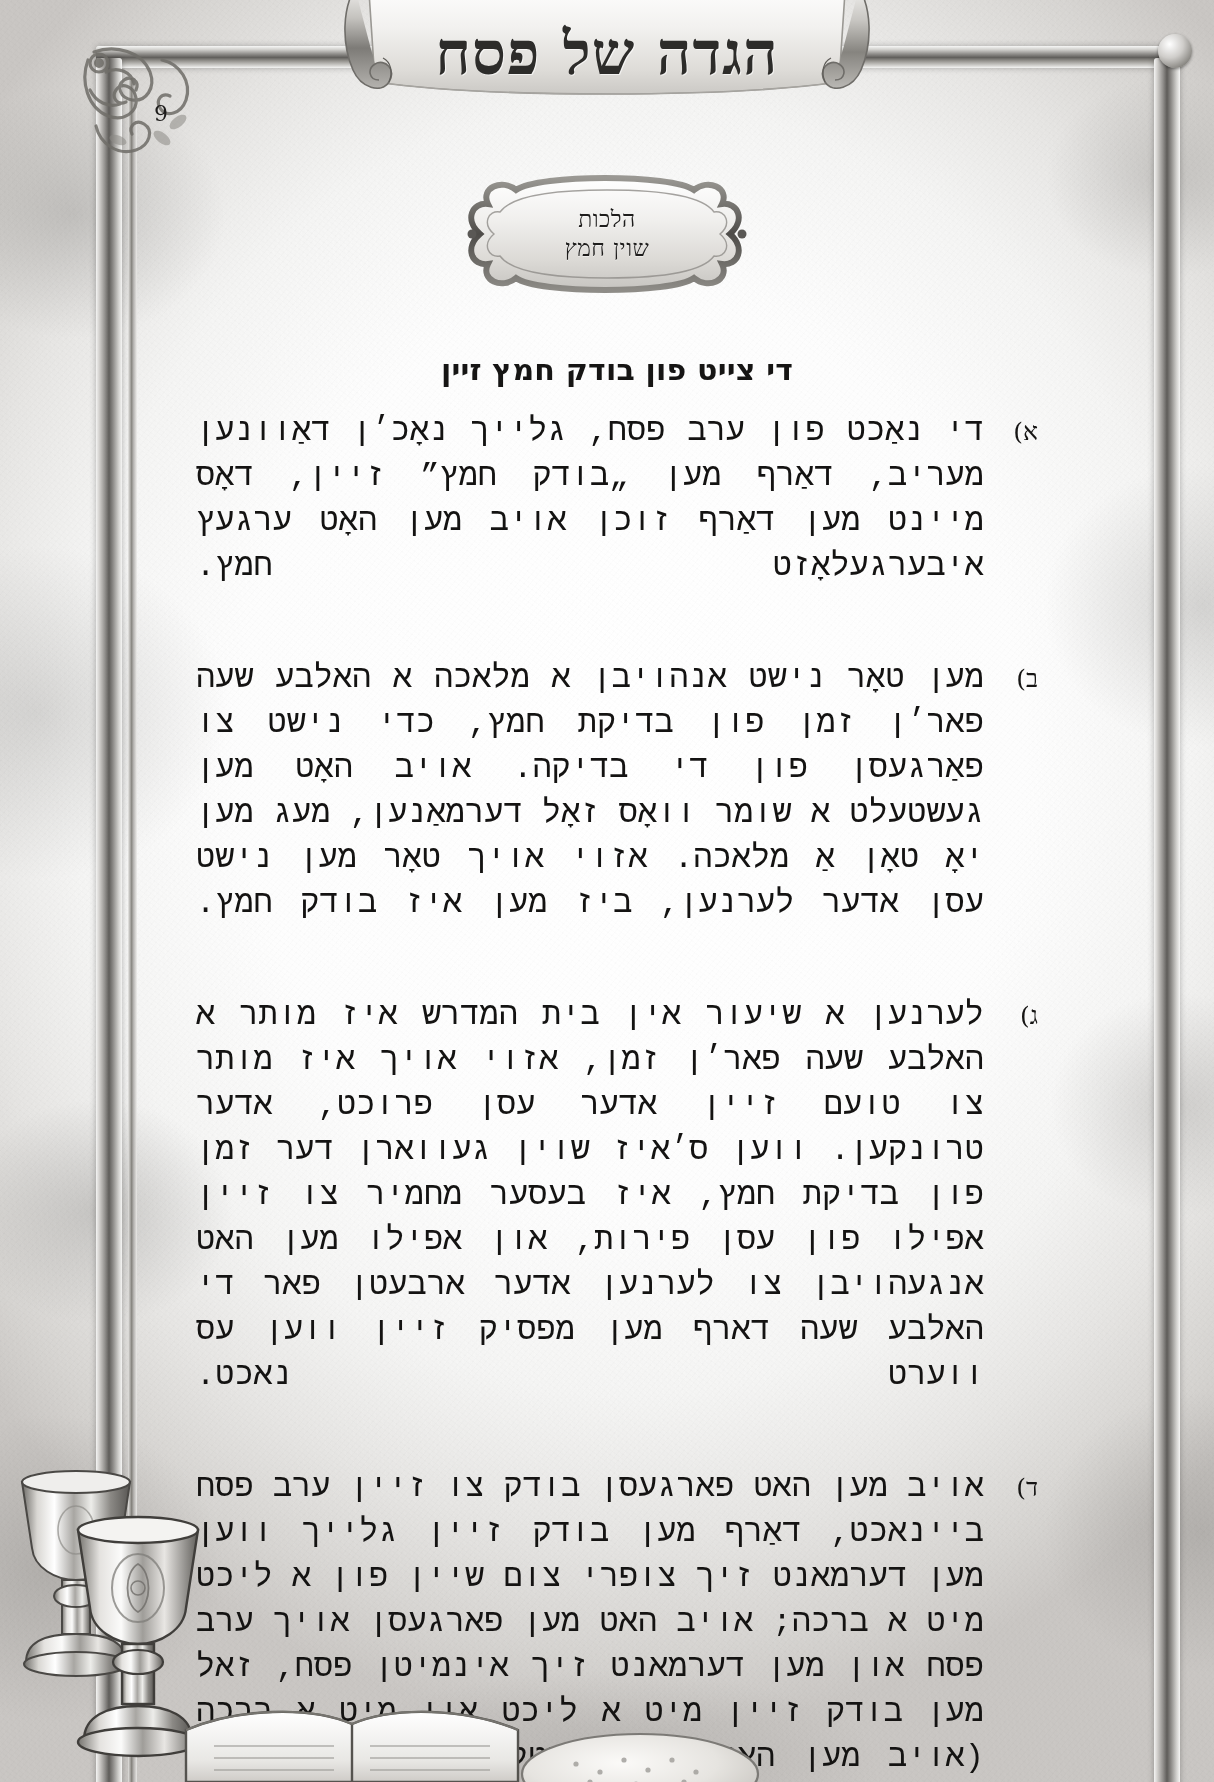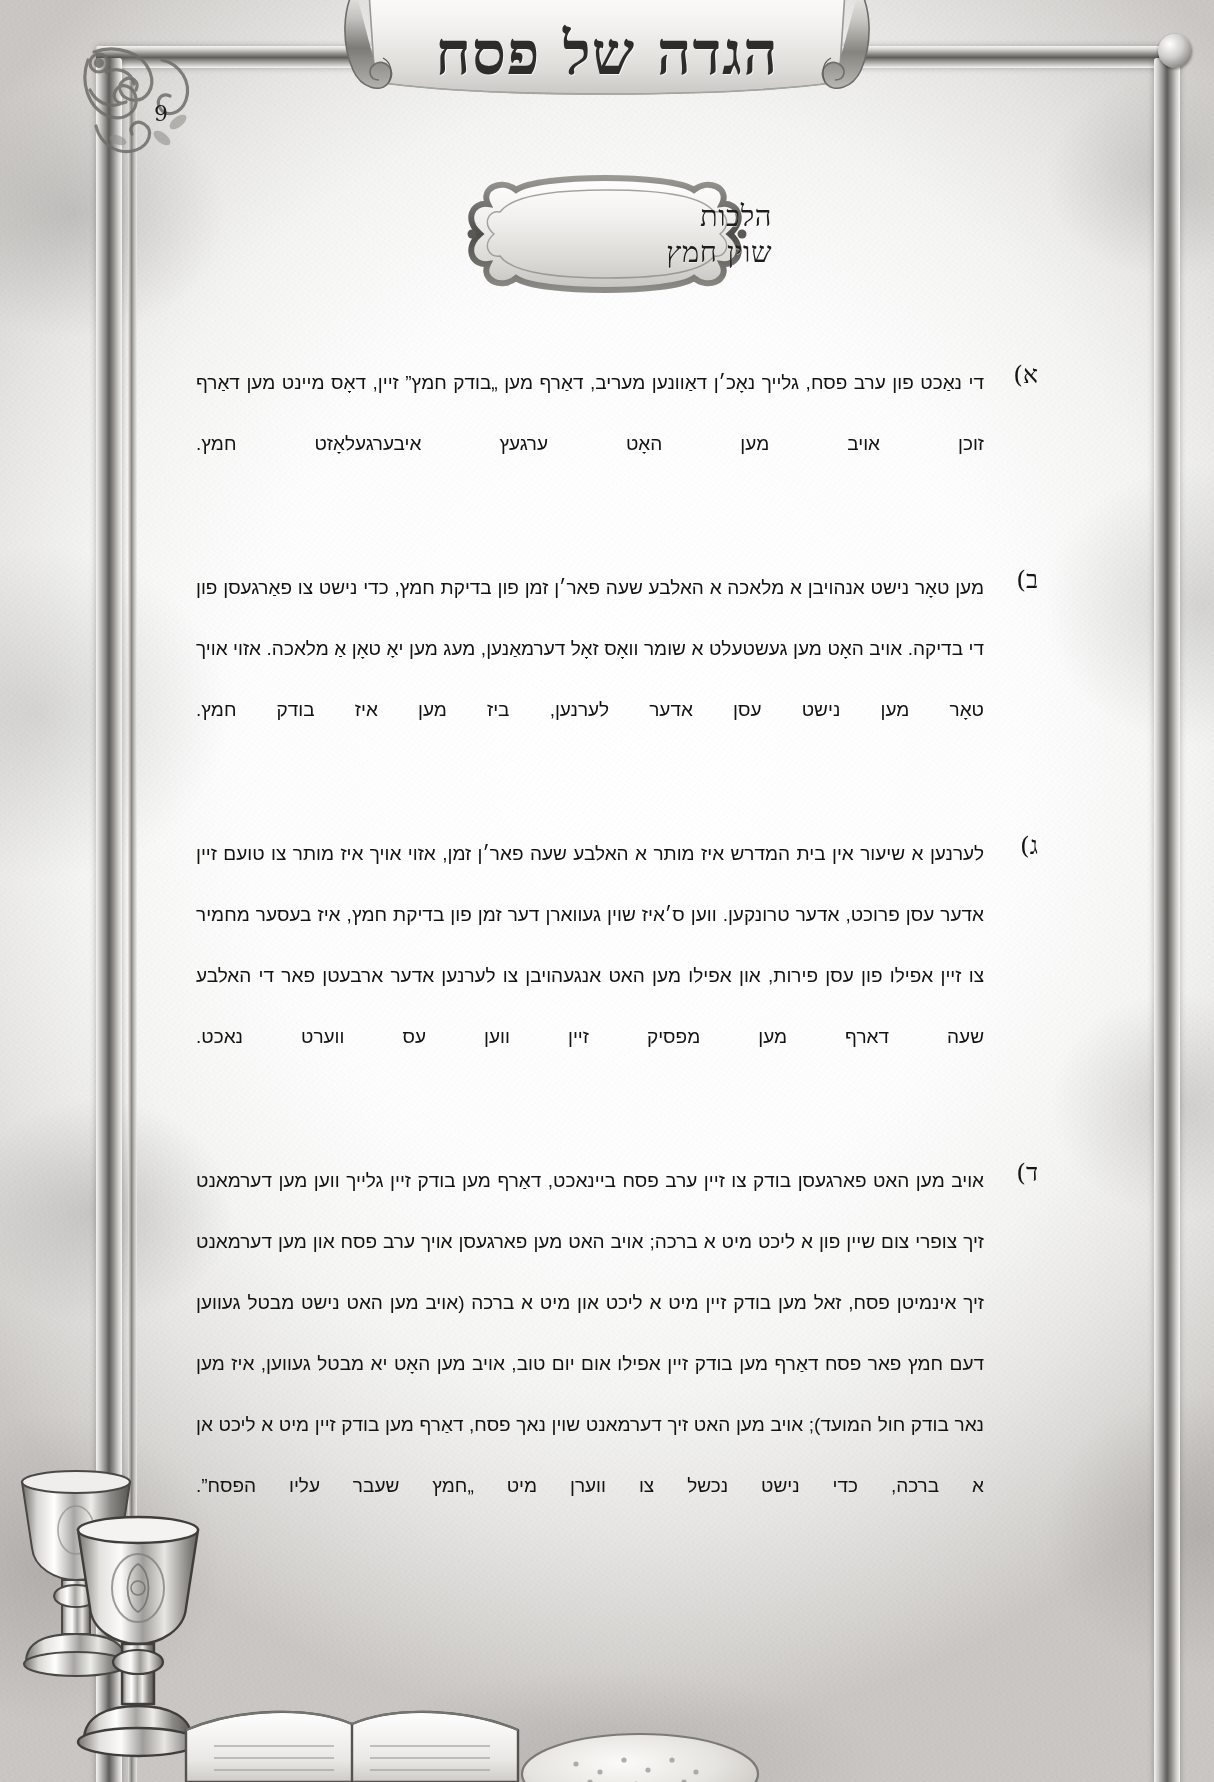--- a/index.html
+++ b/index.html
@@ -153,24 +153,25 @@
   }
   .plaque-shape {
     position: absolute;
     inset: 0;
   }
   .plaque-text {
     position: absolute;
     inset: 0;
     display: flex;
     flex-direction: column;
+    align-items: center;
     justify-content: center;
     gap: 2px;
     font-family: "DejaVu Serif", "Liberation Serif", serif;
-    font-size: 29px;
+    font-size: 23px;
     font-weight: 400;
     color: #1e1d1c;
     direction: rtl;
     letter-spacing: .5px;
     text-shadow: 0 1px 0 rgba(255,255,255,.5);
   }
 
   
   .content {
     position: absolute;
@@ -201,23 +202,23 @@
     width: 50px;
     text-align: right;
     font-family: "DejaVu Serif", "Liberation Serif", serif;
     font-size: 25px;
     line-height: 45px;
     color: #161514;
     padding-left: 4px;
   }
   .para-body {
     flex: 1 1 auto;
-    font-family: Liberation Sans, sans-serif;
-    font-size: 19px;
-    line-height: 61px;
+    font-family: Liberation Mono, monospace;
+    font-size: 32px;
+    line-height: 45px;
     color: #141312;
     text-align: justify;
     text-justify: inter-word;
     letter-spacing: 0px;
   }
   .para-body::after {
     content: "";
     display: inline-block;
     width: 100%;
   }
@@ -328,20 +329,21 @@
       <circle cx="300" cy="66" r="4.5" fill="#5a5855"></circle>
     </svg>
     <div class="plaque-text">
       <div>הלכות</div>
       <div>שוין חמץ</div>
     </div>
   </div>
 
   <div class="content">
 
+    <h2 class="section-heading">די צייט פון בודק חמץ זיין</h2>
 
     <div class="para">
       <div class="para-marker">א)</div>
       <div class="para-body">די נאַכט פון ערב פסח, גלייך נאָכ׳ן דאַוונען מעריב, דאַרף מען „בודק חמץ” זיין, דאָס מיינט מען דאַרף זוכן אויב מען האָט ערגעץ איבערגעלאָזט חמץ.</div>
     </div>
 
     <div class="para">
       <div class="para-marker">ב)</div>
       <div class="para-body">מען טאָר נישט אנהויבן א מלאכה א האלבע שעה פאר׳ן זמן פון בדיקת חמץ, כדי נישט צו פאַרגעסן פון די בדיקה. אויב האָט מען געשטעלט א שומר וואָס זאָל דערמאַנען, מעג מען יאָ טאָן אַ מלאכה. אזוי אויך טאָר מען נישט עסן אדער לערנען, ביז מען איז בודק חמץ.</div>
     </div>

